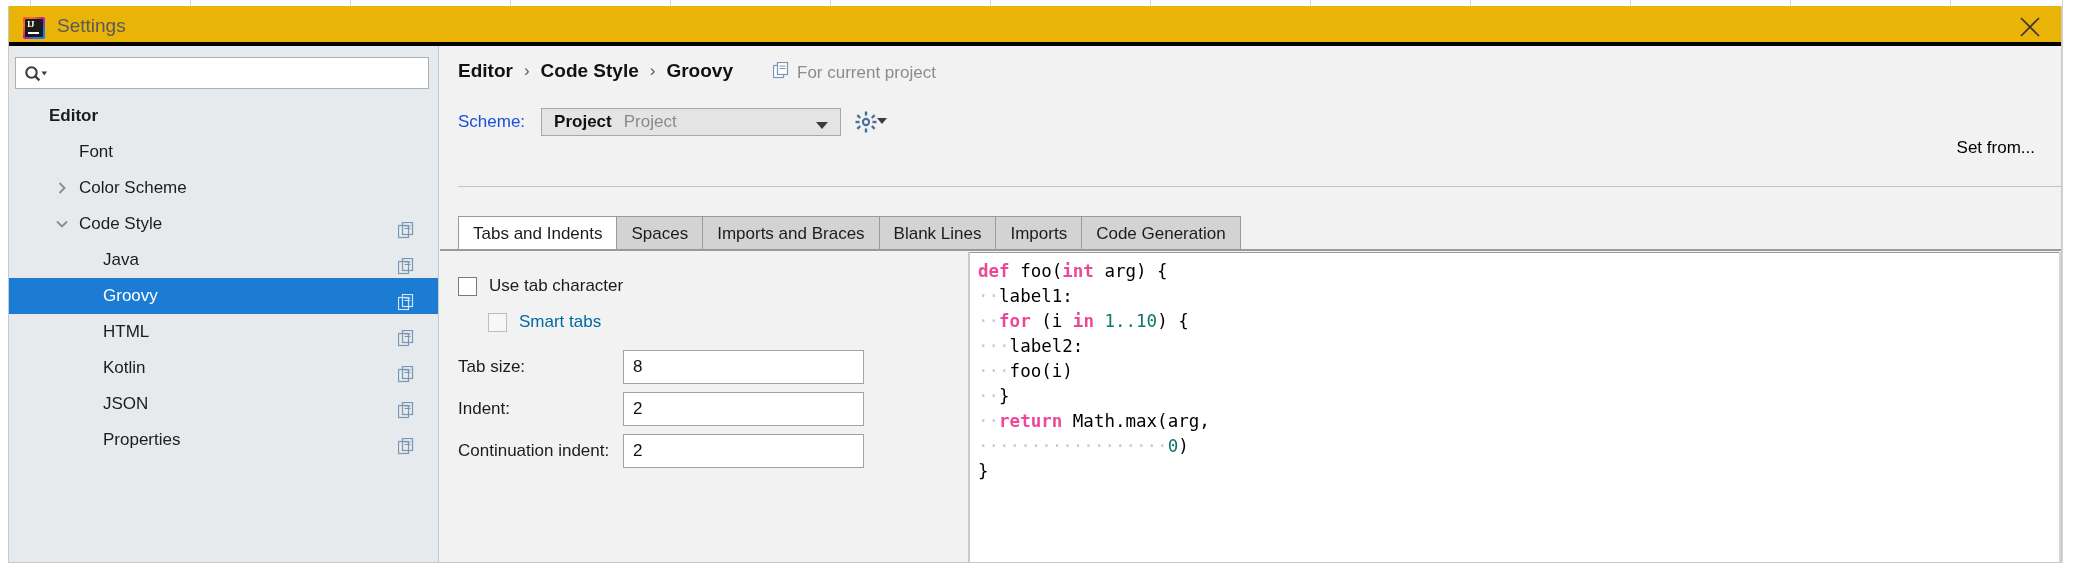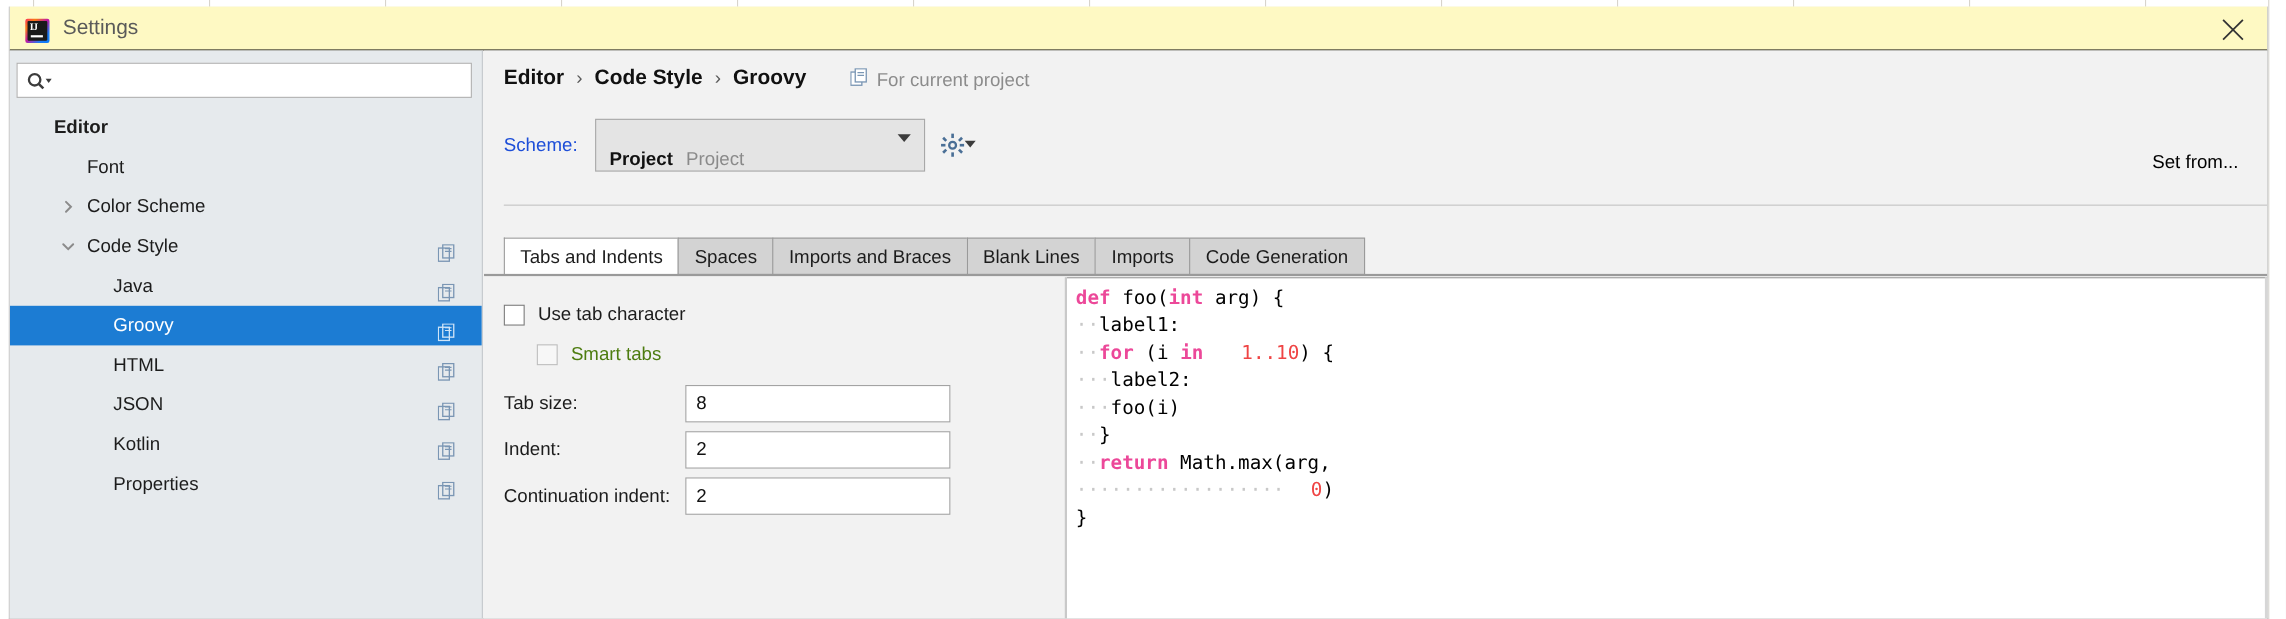--- a/index.html
+++ b/index.html
@@ -23,22 +23,22 @@
     width: 2054px; height: 557px;
     background: #f2f2f2;
     border: 1px solid #c9c9c9;
     border-top: none;
   }
 
   
   .titlebar {
     position: relative;
     height: 40px;
-    background: #fef9c3;
-    border-bottom: 1px solid #000000;
+    background: #eab308;
+    border-bottom: 4px solid #000000;
   }
   .ij-logo {
     position: absolute; left: 14px; top: 11px;
     width: 22px; height: 22px;
     border-radius: 2px;
     background: linear-gradient(135deg,#fe315d 0%,#f97a12 22%,#c31aa3 48%,#1d7bf4 78%,#087cfa 100%);
     padding: 2px;
   }
   .ij-logo .inner {
     width: 100%; height: 100%;
@@ -128,24 +128,24 @@
     display: flex; align-items: center; gap: 8px;
     font-size: 17px; color: #8c8c8c;
     white-space: nowrap;
     cursor: pointer;
   }
 
   .scheme-row { position: absolute; left: 18px; top: 62px; display: flex; align-items: center; }
   .scheme-label { font-size: 17px; color: #1d4ed8; margin-right: 16px; }
   .scheme-combo {
     position: relative;
-    width: 300px; height: 48px;
+    width: 300px; height: 28px;
     background: #e4e4e4;
     border: 1px solid #a8a8a8;
-    display: flex; align-items: flex-end;
+    display: flex; align-items: center;
     cursor: pointer;
   }
   .scheme-combo .v1 { font-size: 17px; font-weight: bold; color: #111; margin-left: 12px; }
   .scheme-combo .v2 { font-size: 17px; color: #8a8a8a; margin-left: 12px; }
   .scheme-combo .arrow {
     position: absolute; right: 12px; top: 13px;
     width: 0; height: 0;
     border-left: 6px solid transparent;
     border-right: 6px solid transparent;
     border-top: 7px solid #3c3c3c;
@@ -191,21 +191,21 @@
   }
   .chk-row { position: absolute; display: flex; align-items: center; cursor: pointer; }
   .chkbox {
     width: 19px; height: 19px;
     border: 1px solid #7a7a7a;
     background: #ffffff;
     margin-right: 12px;
   }
   .chkbox.disabled { border-color: #bdbdbd; background: #f7f7f7; }
   .chk-label { font-size: 17px; color: #1c1c1c; }
-  .chk-label.disabled { color: #4d7c0f; }
+  .chk-label.disabled { color: #0369a1; }
 
   .field-row { position: absolute; left: 18px; right: 18px; display: flex; align-items: center; }
   .field-label { font-size: 17px; color: #1c1c1c; width: 196px; }
   .field-input {
     flex: 1;
     height: 34px;
     background: #ffffff;
     border: 1px solid #a3a3a3;
     font-size: 17px; color: #111;
     padding: 0 9px;
@@ -223,21 +223,21 @@
   }
   .code {
     position: absolute; left: 8px; top: 6px;
     font-family: "DejaVu Sans Mono", monospace;
     font-size: 17.5px;
     line-height: 25px;
     white-space: pre;
     color: #000000;
   }
   .kw { color: #ec4899; font-weight: bold; }
-  .num { color: #ef4444; margin-left: 24px; }
+  .num { color: #0f766e; }
   .ws { color: #c8c8c8; }
   .code-right-edge { position: absolute; right: 0; top: 206px; bottom: 0; width: 2px; background: #d6d6d6; }
 </style>
 </head>
 <body>
 
 <div id="root">
 
   <div class="desktop-left" id="deskgrid"><i style="top: 18px;"></i><i style="top: 54px;"></i><i style="top: 90px;"></i><i style="top: 126px;"></i><i style="top: 162px;"></i><i style="top: 198px;"></i><i style="top: 234px;"></i><i style="top: 270px;"></i><i style="top: 306px;"></i><i style="top: 342px;"></i><i style="top: 378px;"></i><i style="top: 414px;"></i><i style="top: 450px;"></i><i style="top: 486px;"></i><i style="top: 522px;"></i><i style="top: 558px;"></i></div>
   <div class="desktop-top" id="desktop-top">
@@ -332,29 +332,29 @@
             </div>
             <div class="tree-row">
               <span class="label" style="left: 94px;">HTML</span>
               <span class="copy-ic"><svg width="16" height="17" viewBox="0 0 16 17">
                   <rect x="0.5" y="3.5" width="10" height="12" stroke="#7a96b4" stroke-width="1.2" fill="none"></rect>
                   <rect x="4.5" y="0.5" width="10" height="12" stroke="#7a96b4" stroke-width="1.2" fill="none"></rect>
                   <path d="M6.5 4 L12.5 4 M6.5 6.5 L12.5 6.5" stroke="#7a96b4" stroke-width="1"></path>
                 </svg></span>
             </div>
             <div class="tree-row">
+              <span class="label" style="left: 94px;">Kotlin</span>
+              <span class="copy-ic"><svg width="16" height="17" viewBox="0 0 16 17">
+                  <rect x="0.5" y="3.5" width="10" height="12" stroke="#7a96b4" stroke-width="1.2" fill="none"></rect>
+                  <rect x="4.5" y="0.5" width="10" height="12" stroke="#7a96b4" stroke-width="1.2" fill="none"></rect>
+                  <path d="M6.5 4 L12.5 4 M6.5 6.5 L12.5 6.5" stroke="#7a96b4" stroke-width="1"></path>
+                </svg></span>
+            </div>
+            <div class="tree-row">
               <span class="label" style="left: 94px;">JSON</span>
-              <span class="copy-ic"><svg width="16" height="17" viewBox="0 0 16 17">
-                  <rect x="0.5" y="3.5" width="10" height="12" stroke="#7a96b4" stroke-width="1.2" fill="none"></rect>
-                  <rect x="4.5" y="0.5" width="10" height="12" stroke="#7a96b4" stroke-width="1.2" fill="none"></rect>
-                  <path d="M6.5 4 L12.5 4 M6.5 6.5 L12.5 6.5" stroke="#7a96b4" stroke-width="1"></path>
-                </svg></span>
-            </div>
-            <div class="tree-row">
-              <span class="label" style="left: 94px;">Kotlin</span>
               <span class="copy-ic"><svg width="16" height="17" viewBox="0 0 16 17">
                   <rect x="0.5" y="3.5" width="10" height="12" stroke="#7a96b4" stroke-width="1.2" fill="none"></rect>
                   <rect x="4.5" y="0.5" width="10" height="12" stroke="#7a96b4" stroke-width="1.2" fill="none"></rect>
                   <path d="M6.5 4 L12.5 4 M6.5 6.5 L12.5 6.5" stroke="#7a96b4" stroke-width="1"></path>
                 </svg></span>
             </div>
             <div class="tree-row">
               <span class="label" style="left: 94px;">Properties</span>
               <span class="copy-ic"><svg width="16" height="17" viewBox="0 0 16 17">
                   <rect x="0.5" y="3.5" width="10" height="12" stroke="#7a96b4" stroke-width="1.2" fill="none"></rect>

